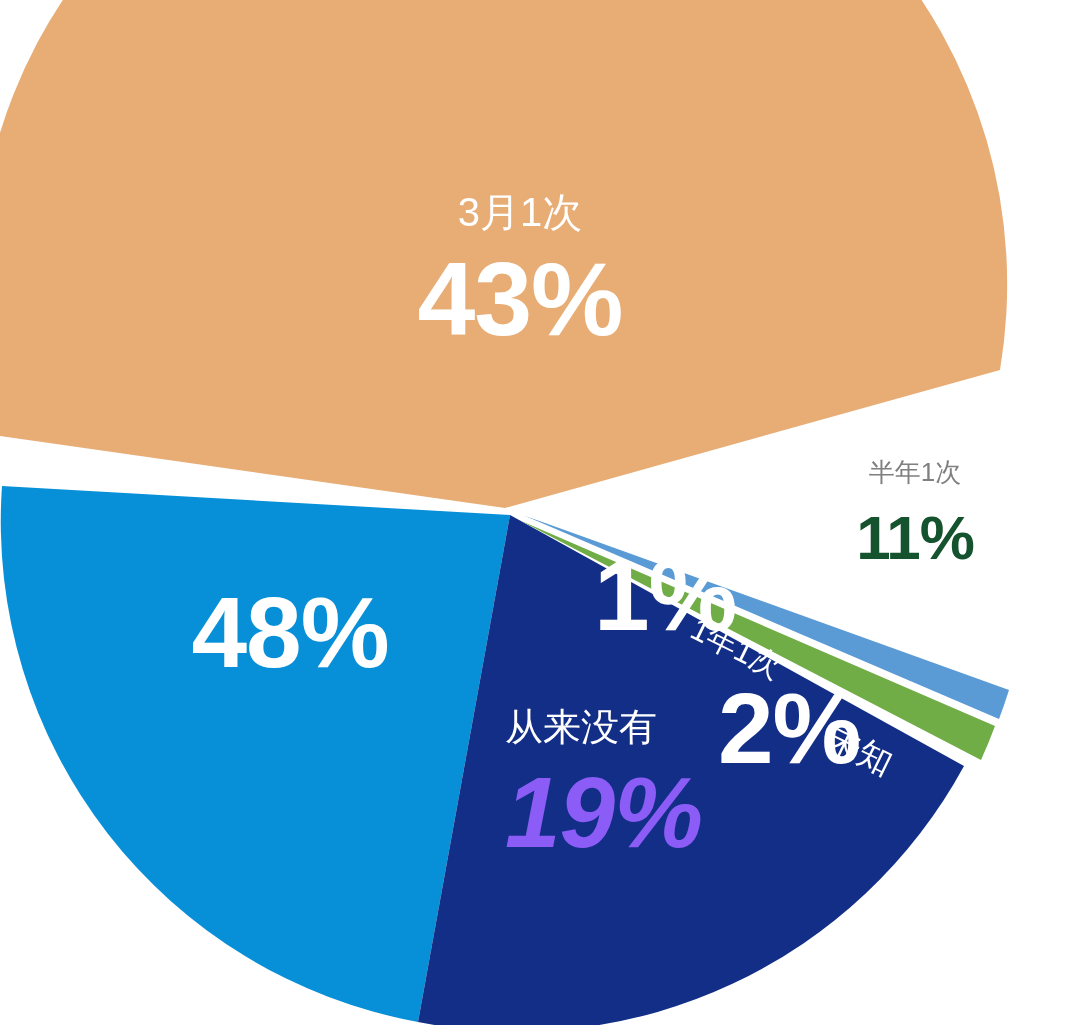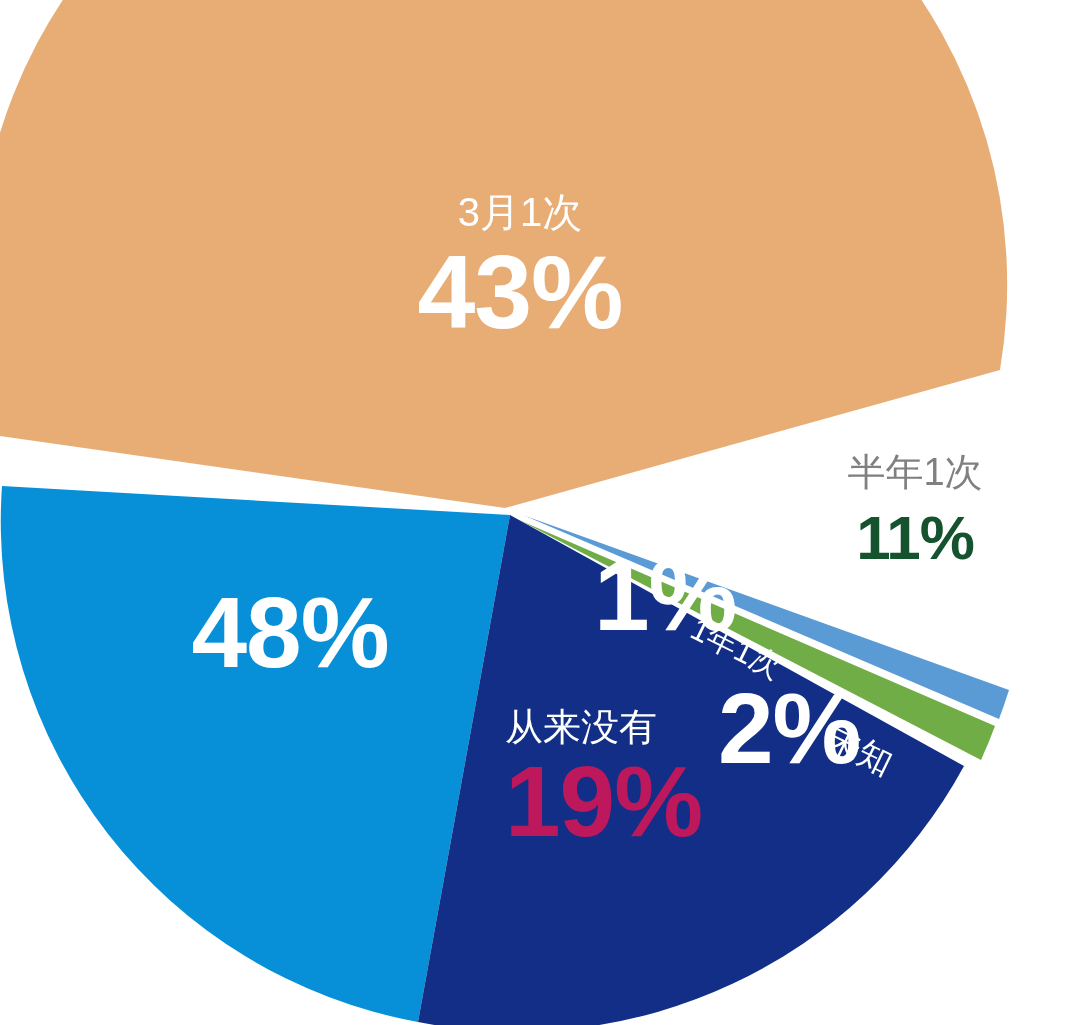--- a/index.html
+++ b/index.html
@@ -39,35 +39,35 @@
 
     <path id="slice-2" fill="#5b9bd5" stroke="none" d="M 523 515 L 999 719 A 519 519 0 0 0 1009 690 Z"></path>
 
     <path id="slice-1" fill="#ffffff" stroke="none" d="M 514 512 L 1012 683 A 520 520 0 0 0 1006 380 Z"></path>
 
     <path id="slice-0" fill="#e8ac75" stroke="none" d="M 505 508 L 1000 370 A 515 515 0 1 0 0 436 Z"></path>
   </svg>
 
   <div class="lbl-group" style="left:395px; top:160px; text-align:center; width:250px;">
     <div class="cat" style="font-size:40px; color:#ffffff; line-height:48px;margin-top:28px;">3月1次</div>
-    <div class="pct" style="font-size:104px; color:#ffffff; line-height:104px; margin-top:4px;">43%</div>
+    <div class="pct" style="font-size:104px; color:#ffffff; line-height:104px; margin-top:11px;">43%</div>
   </div>
 
   <div class="lbl-group" style="left:805px; top:450px; text-align:center; width:220px;">
-    <div class="cat" style="font-size:38px; color:#808080; line-height:44px;">半年1次</div>
+    <div class="cat" style="font-size:26px; color:#808080; line-height:44px;">半年1次</div>
     <div class="pct" style="font-size:62px; color:#14532d; line-height:92px; margin-top:-2px;">11%</div>
   </div>
 
   <div class="lbl-group" style="left:165px; top:580px; text-align:center; width:250px;">
     <div class="pct" style="font-size:100px; color:#ffffff; line-height:100px; margin-top:2px;">48%</div>
   </div>
 
   <div class="lbl-group" style="left:505px; top:705px; width:230px;">
     <div class="cat" style="font-size:38px; color:#ffffff; line-height:44px;">从来没有</div>
-    <div class="pct" style="font-size:100px; color:#be185d; line-height:100px; margin-top:2px;">19%</div>
+    <div class="pct" style="font-size:100px; color:#8b5cf6; line-height:100px; margin-top:13px;font-style:italic;">19%</div>
   </div>
 
   <div class="lbl-group" style="left:700px; top:612px; transform:rotate(26deg); transform-origin:left top;">
     <span class="cat" style="font-size:31px; color:#ffffff; line-height:34px;">1年1次</span>
   </div>
   <div class="lbl-group" style="left:594px; top:545px;">
     <span class="pct" style="font-size:100px; color:#ffffff; line-height:100px;">1%</span>
   </div>
 
   <div class="lbl-group" style="left:838px; top:718px; transform:rotate(26deg); transform-origin:left top;">

